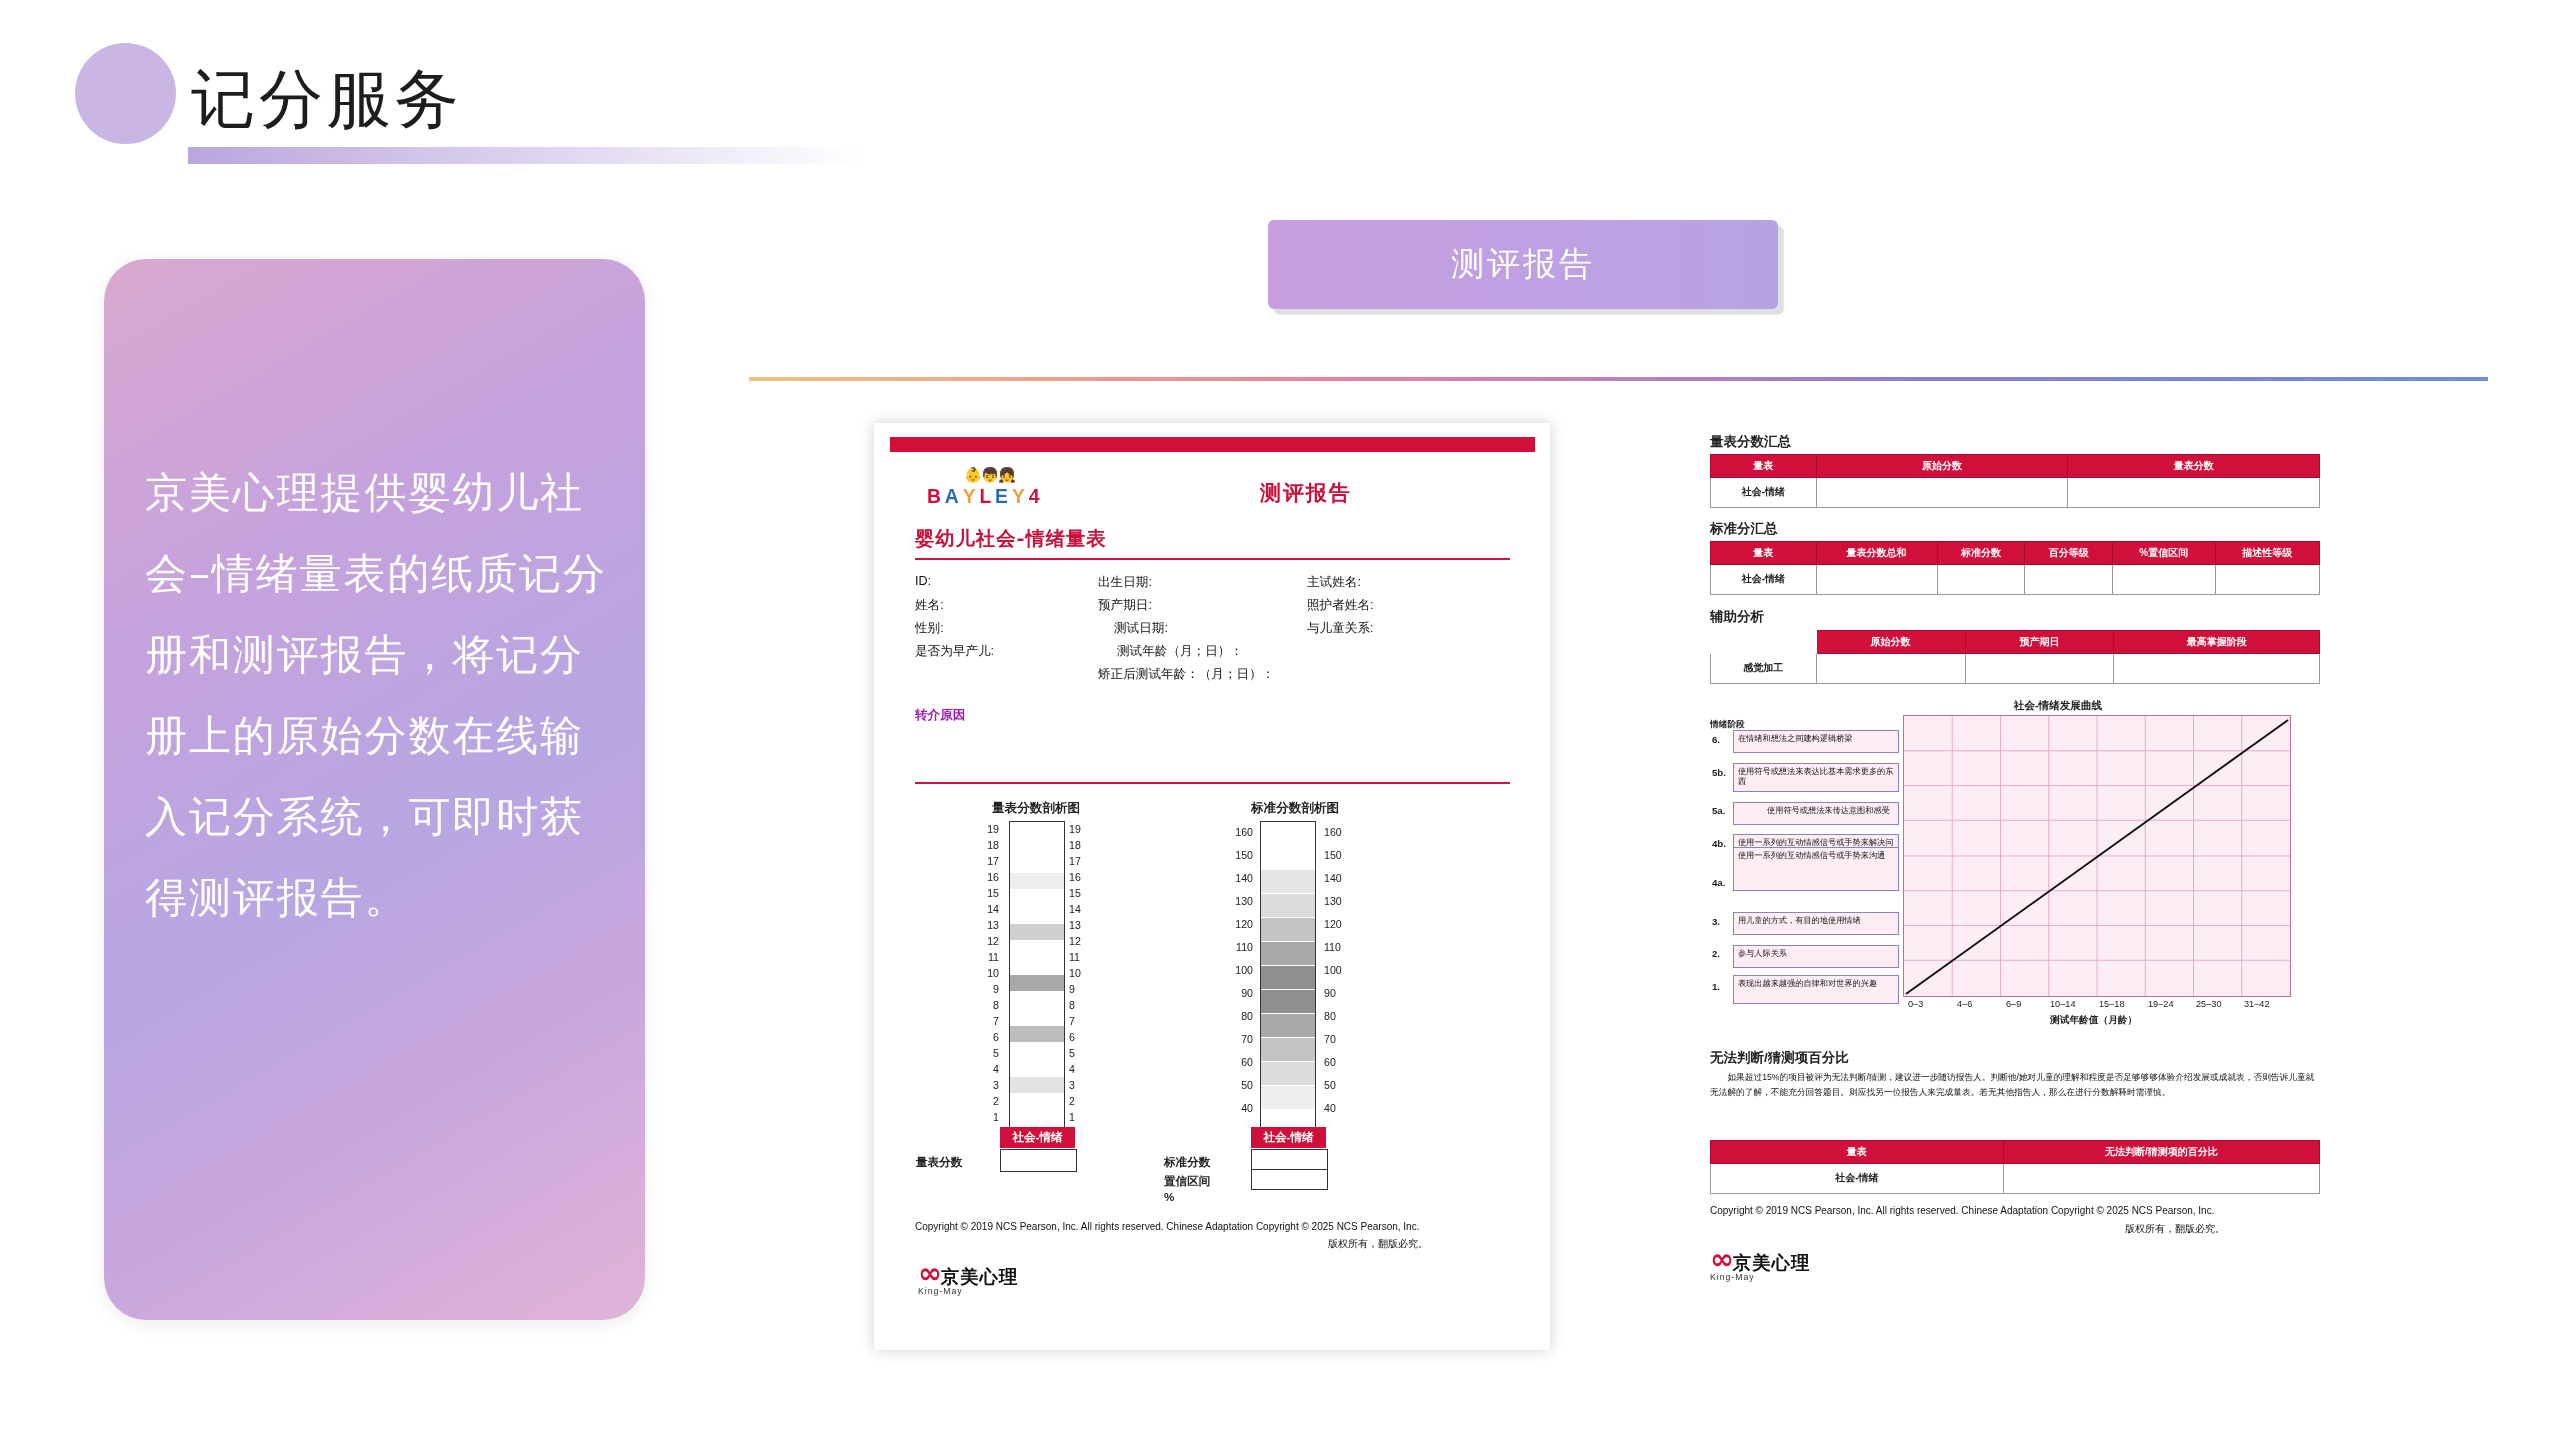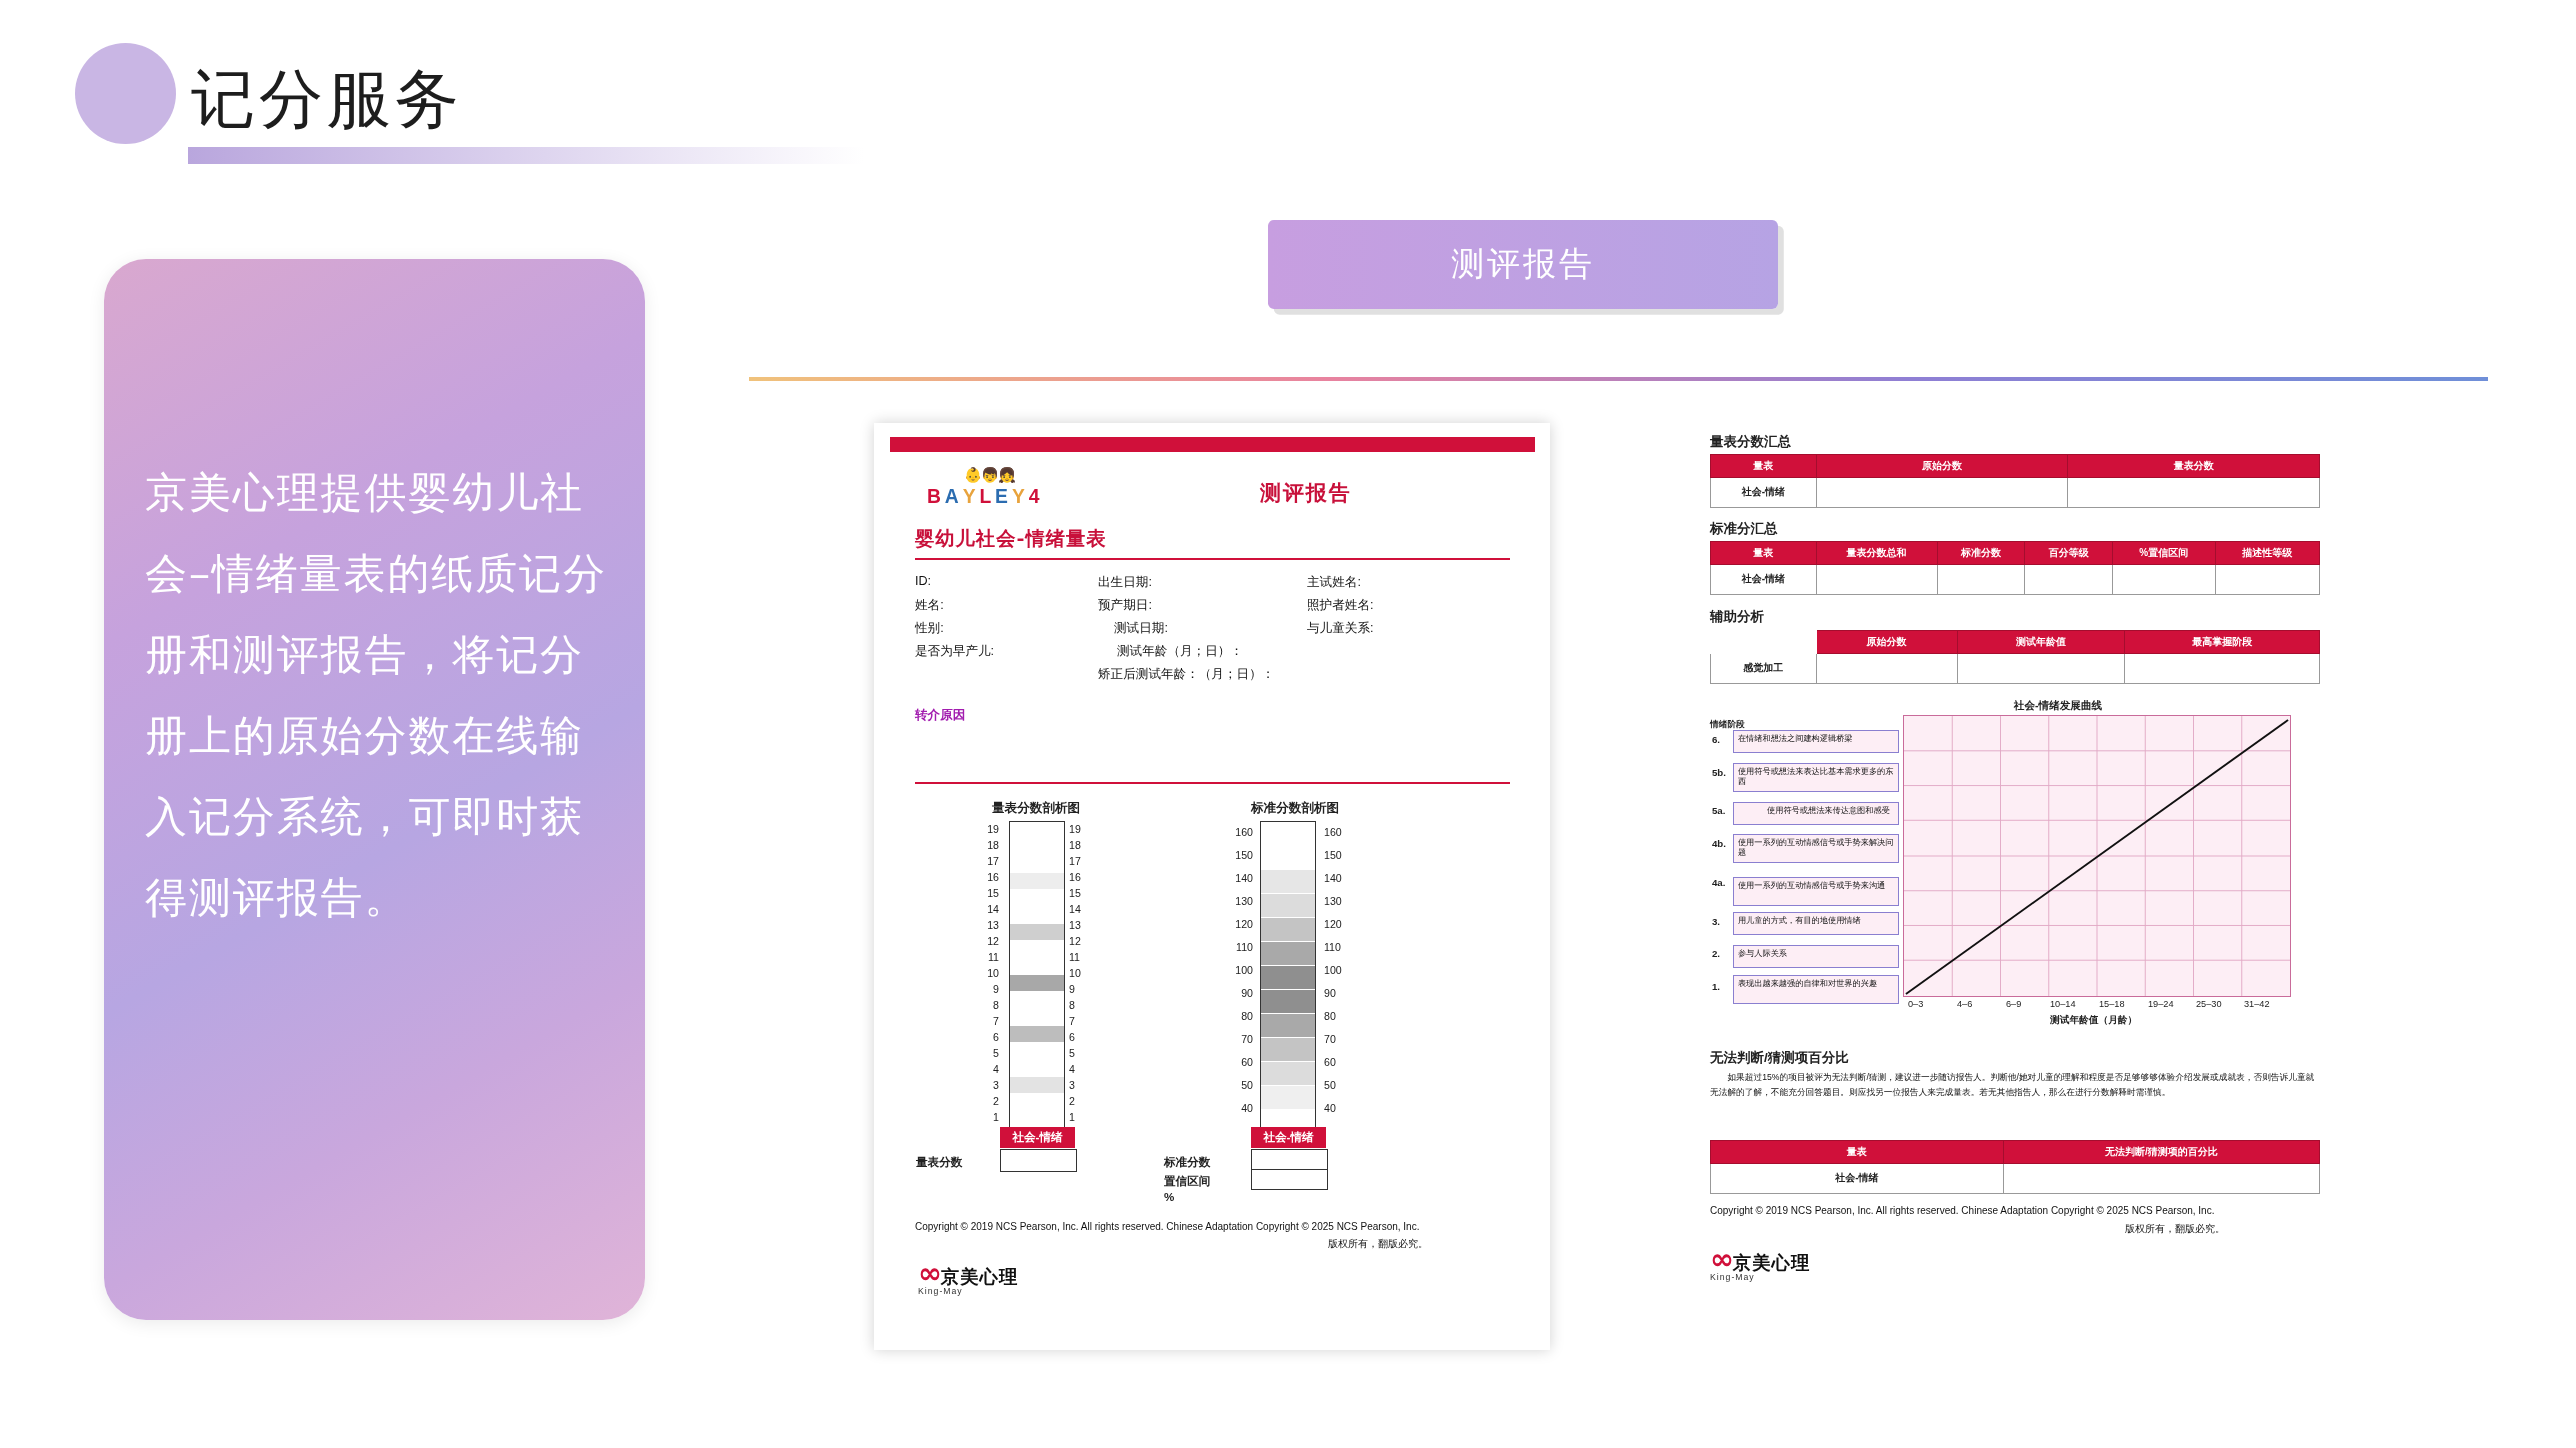--- a/index.html
+++ b/index.html
@@ -250,21 +250,21 @@
     </tr>
   </tbody>
     </table>
 
   <div class="tbl-title" style="left:0;top:185px;">辅助分析</div>
   <table class="rep" style="left:0;top:207px;width:610px;">
     <tbody>
         <tr>
       <th style="width:93px;background:#fff;border:1px solid #fff"></th>
       <th>原始分数</th>
-      <th>测试年龄值</th>
+      <th>预产期日</th>
       <th>最高掌握阶段</th>
     </tr>
     <tr>
       <td class="lbl">感觉加工</td>
       <td></td>
       <td></td>
       <td></td>
     </tr>
   </tbody>
     </table>
@@ -296,21 +296,21 @@
 
   <div class="stagenum" style="left:1.9px;top:311px;">6.</div>
   <div class="stage" style="left:23px;top:307px;width:166px;height:23px;">在情绪和想法之间建构逻辑桥梁</div>
   <div class="stagenum" style="left:1.9px;top:344px;">5b.</div>
   <div class="stage" style="left:23px;top:340px;width:166px;height:29px;">使用符号或想法来表达比基本需求更多的东西</div>
   <div class="stagenum" style="left:1.9px;top:382px;">5a.</div>
   <div class="stage" style="left:23px;top:379px;width:166px;height:23px;padding-left:33px;">使用符号或想法来传达意图和感受</div>
   <div class="stagenum" style="left:1.9px;top:415px;">4b.</div>
   <div class="stage" style="left:23px;top:411px;width:166px;height:29px;">使用一系列的互动情感信号或手势来解决问题</div>
   <div class="stagenum" style="left:1.9px;top:454px;">4a.</div>
-  <div class="stage" style="left:23px;top:454px;width:166px;height:29px;">使用一系列的互动情感信号或手势来沟通</div>
+  <div class="stage" style="left:23px;top:424px;width:166px;height:44px;">使用一系列的互动情感信号或手势来沟通</div>
   <div class="stagenum" style="left:1.9px;top:493px;">3.</div>
   <div class="stage" style="left:23px;top:489px;width:166px;height:23px;">用儿童的方式，有目的地使用情绪</div>
   <div class="stagenum" style="left:1.9px;top:525px;">2.</div>
   <div class="stage" style="left:23px;top:522px;width:166px;height:23px;">参与人际关系</div>
   <div class="stagenum" style="left:1.9px;top:558px;">1.</div>
   <div class="stage" style="left:23px;top:552px;width:166px;height:29px;">表现出越来越强的自律和对世界的兴趣</div>
 
   <div class="axis-lab" style="left:198px;top:576px;">0–3</div>
   <div class="axis-lab" style="left:247px;top:576px;">4–6</div>
   <div class="axis-lab" style="left:296px;top:576px;">6–9</div>

